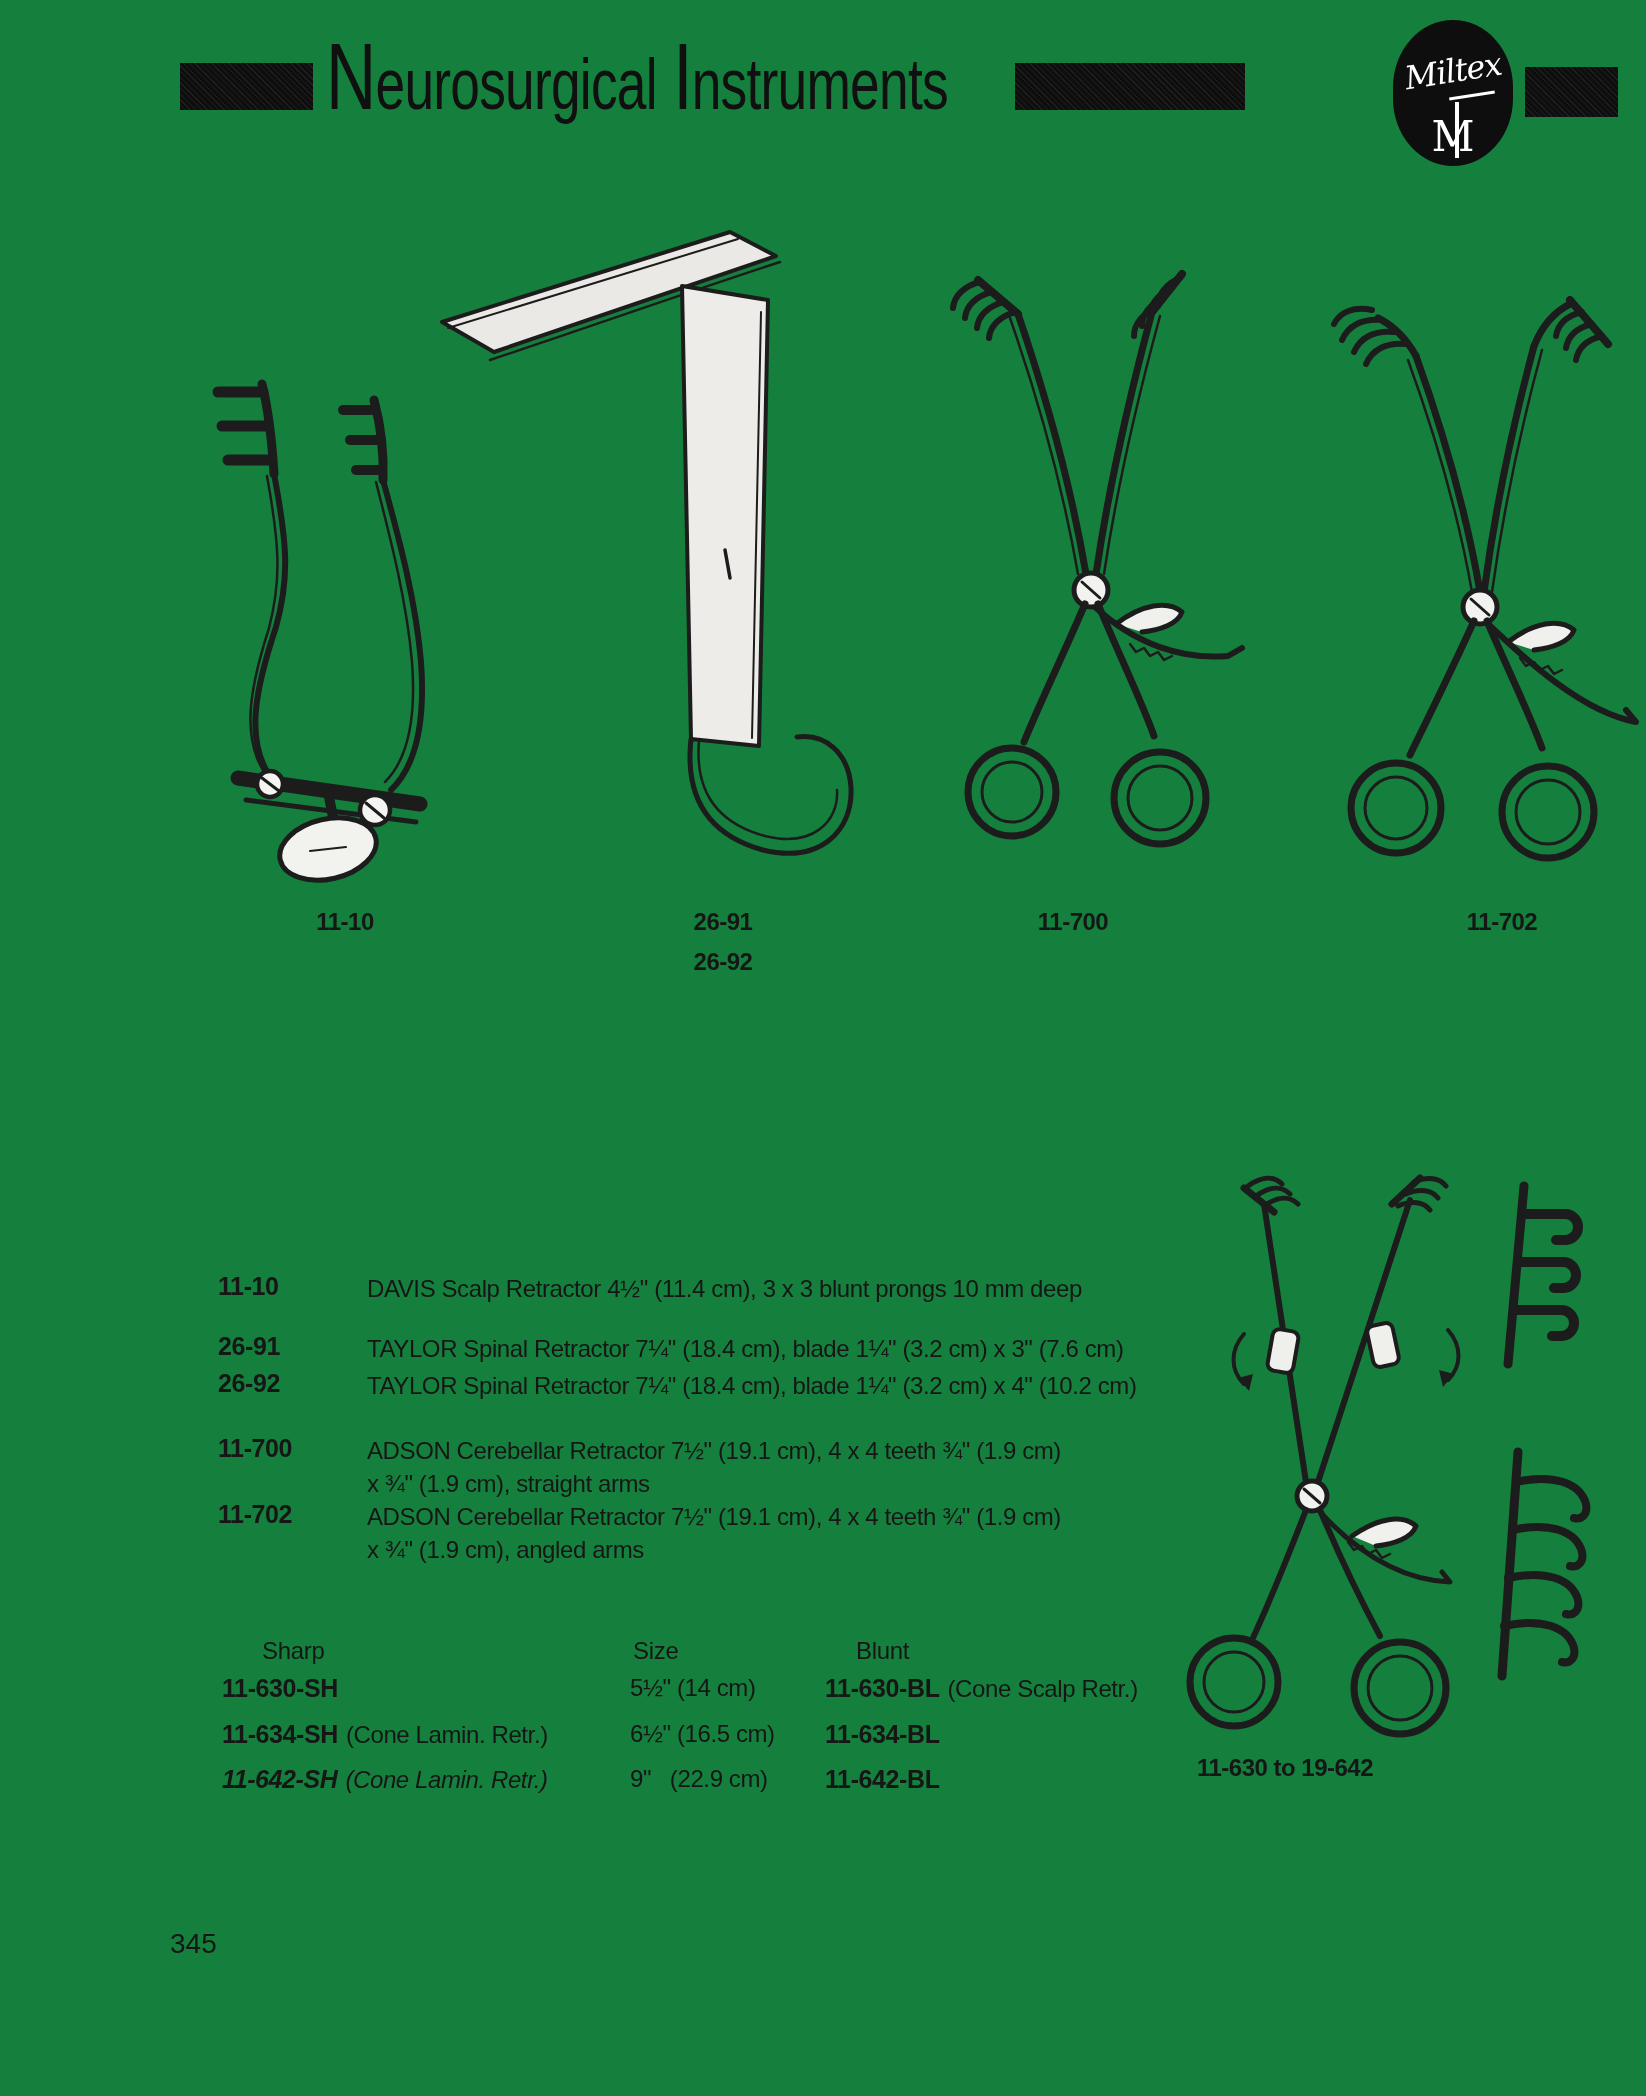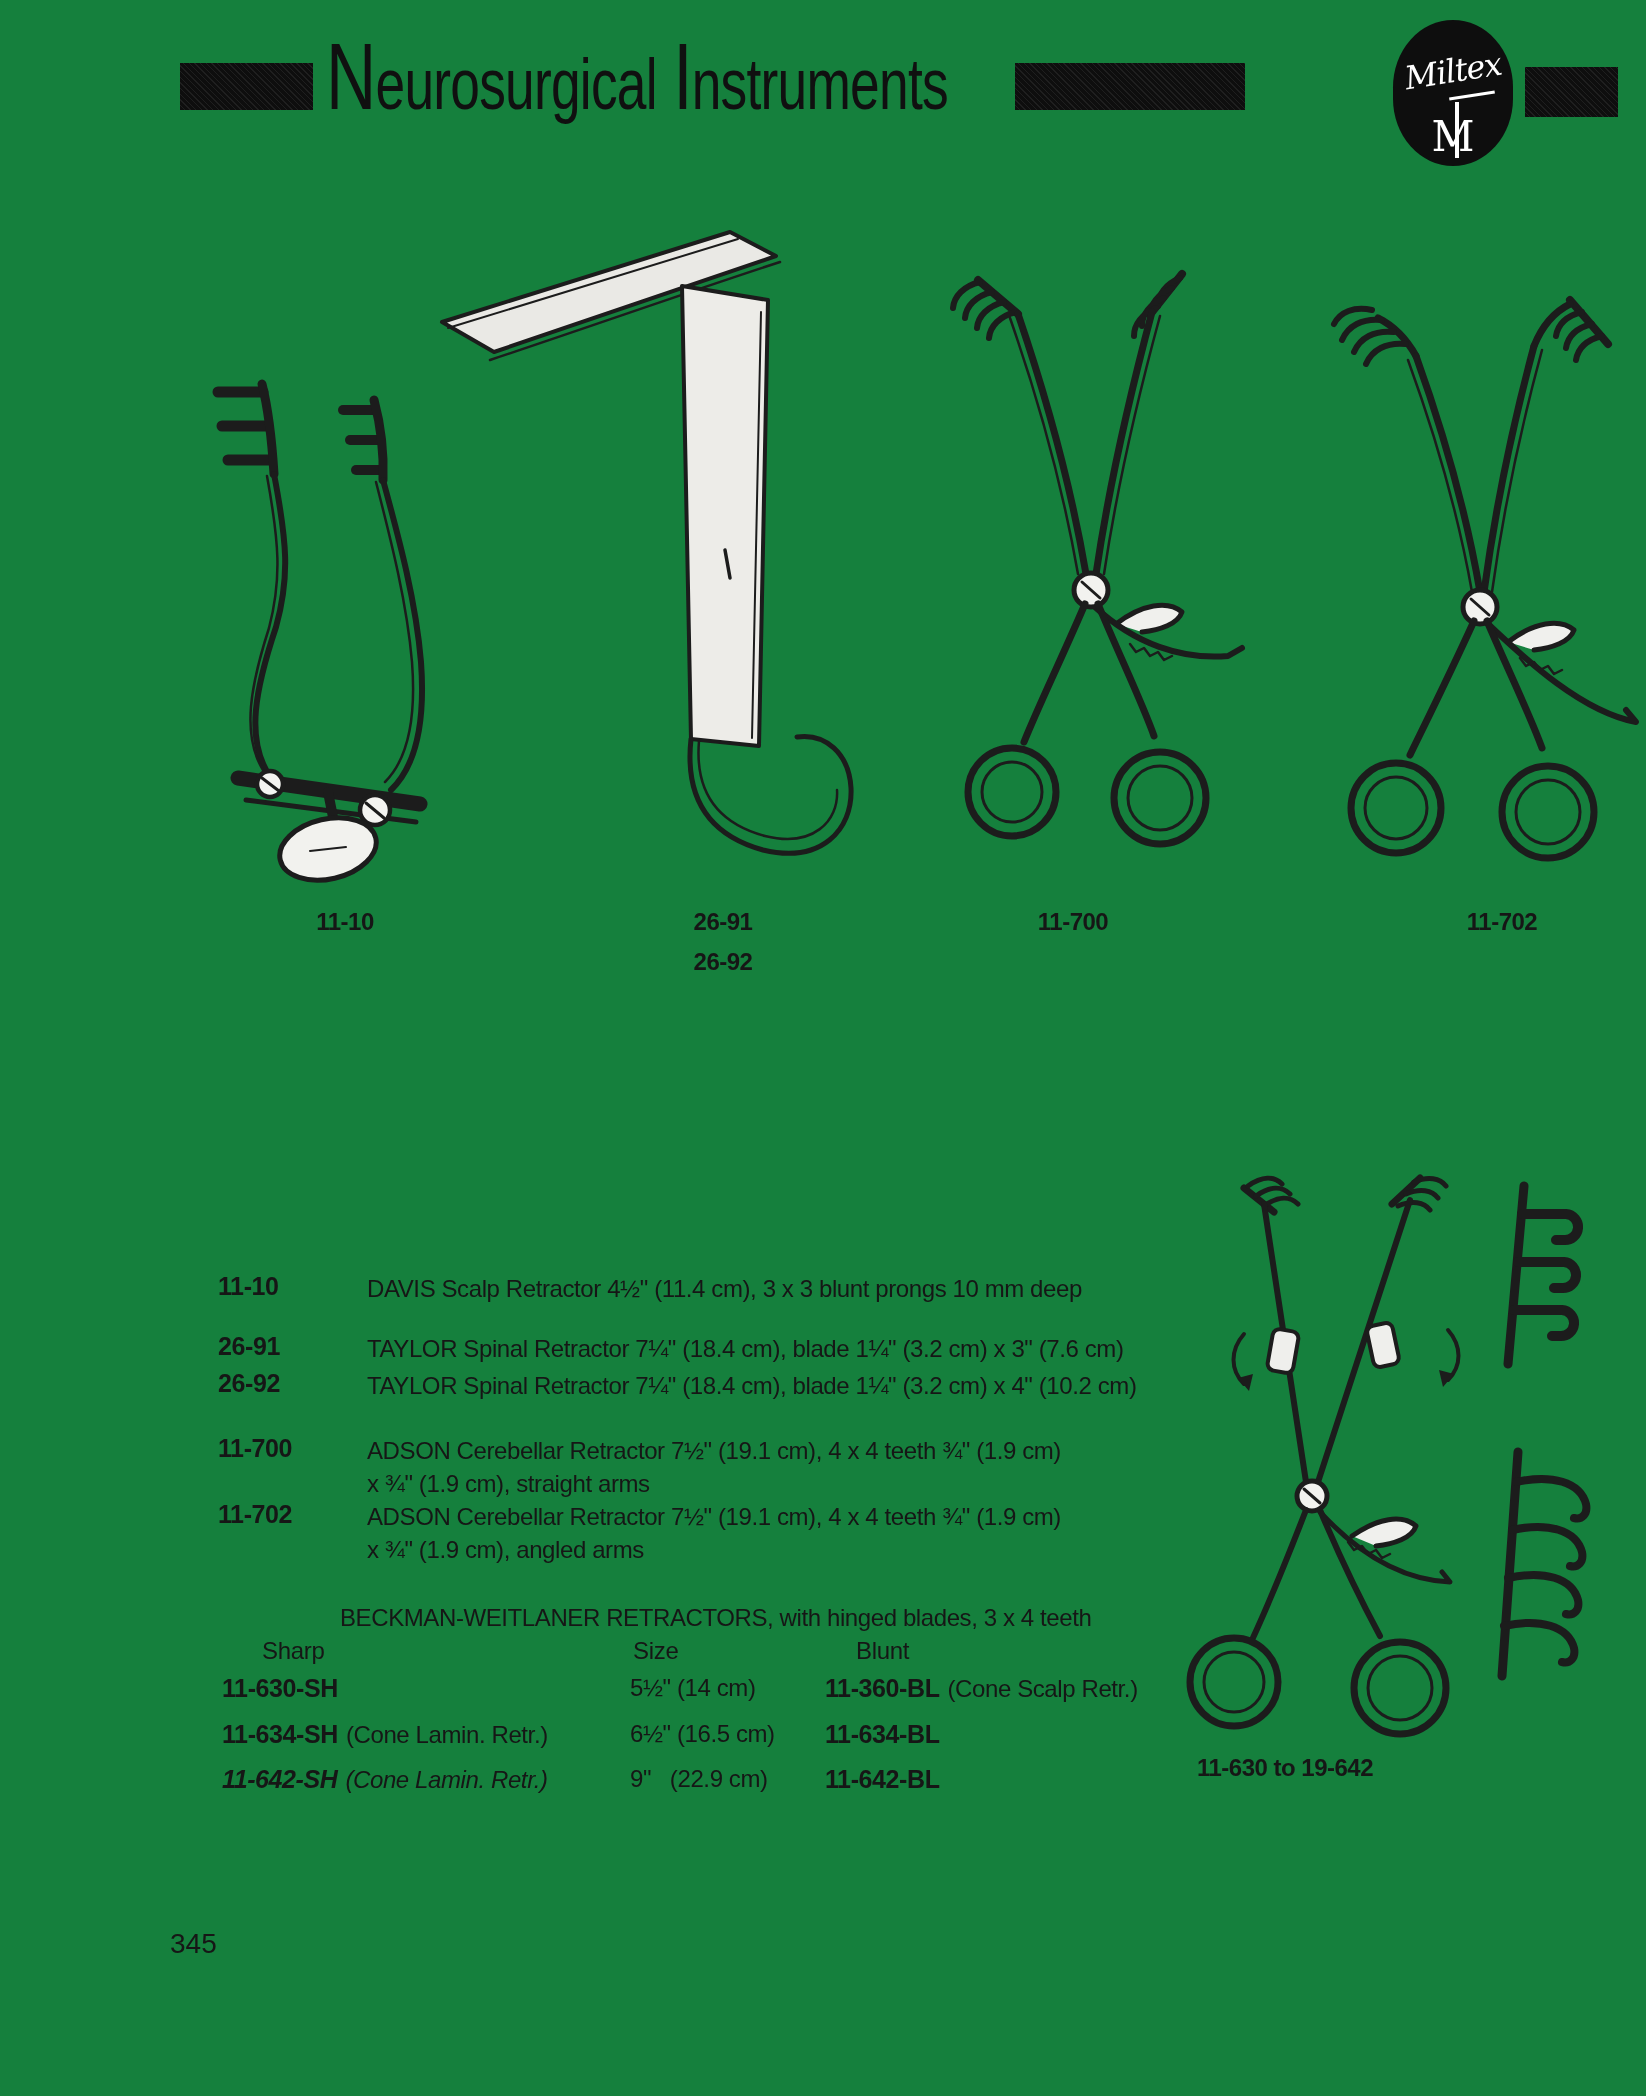--- a/index.html
+++ b/index.html
@@ -249,32 +249,31 @@
   <div class="prod-desc" style="top:1369px;">TAYLOR Spinal Retractor 7¼" (18.4 cm), blade 1¼" (3.2 cm) x 4" (10.2 cm)</div>
 
   <div class="prod-code" style="top:1434px;">11-700</div>
   <div class="prod-desc" style="top:1434px;">ADSON Cerebellar Retractor 7½" (19.1 cm), 4 x 4 teeth ¾" (1.9 cm)
 x ¾" (1.9 cm), straight arms</div>
 
   <div class="prod-code" style="top:1500px;">11-702</div>
   <div class="prod-desc" style="top:1500px;">ADSON Cerebellar Retractor 7½" (19.1 cm), 4 x 4 teeth ¾" (1.9 cm)
 x ¾" (1.9 cm), angled arms</div>
 
-  <div class="beck-heading">BECKMAN-WEITLANER RETRACTORS, with hinged blades, 3 x 4 teeth</div>
 
   <div class="beck-colhead" style="left:262px;">Sharp</div>
   <div class="beck-colhead" style="left:633px;">Size</div>
   <div class="beck-colhead" style="left:856px;">Blunt</div>
 
   <div class="beck-row" style="left:222px;top:1674px;">
     <span class="beck-code">11-630-SH</span><span class="beck-note"></span>
   </div>
   <div class="beck-row beck-size" style="left:630px;top:1674px;">5½" (14 cm)</div>
   <div class="beck-row" style="left:825px;top:1674px;">
-    <span class="beck-code">11-360-BL</span><span class="beck-note">(Cone Scalp Retr.)</span>
+    <span class="beck-code">11-630-BL</span><span class="beck-note">(Cone Scalp Retr.)</span>
   </div>
 
   <div class="beck-row" style="left:222px;top:1720px;">
     <span class="beck-code">11-634-SH</span><span class="beck-note">(Cone Lamin. Retr.)</span>
   </div>
   <div class="beck-row beck-size" style="left:630px;top:1720px;">6½" (16.5 cm)</div>
   <div class="beck-row" style="left:825px;top:1720px;">
     <span class="beck-code">11-634-BL</span><span class="beck-note"></span>
   </div>
 

